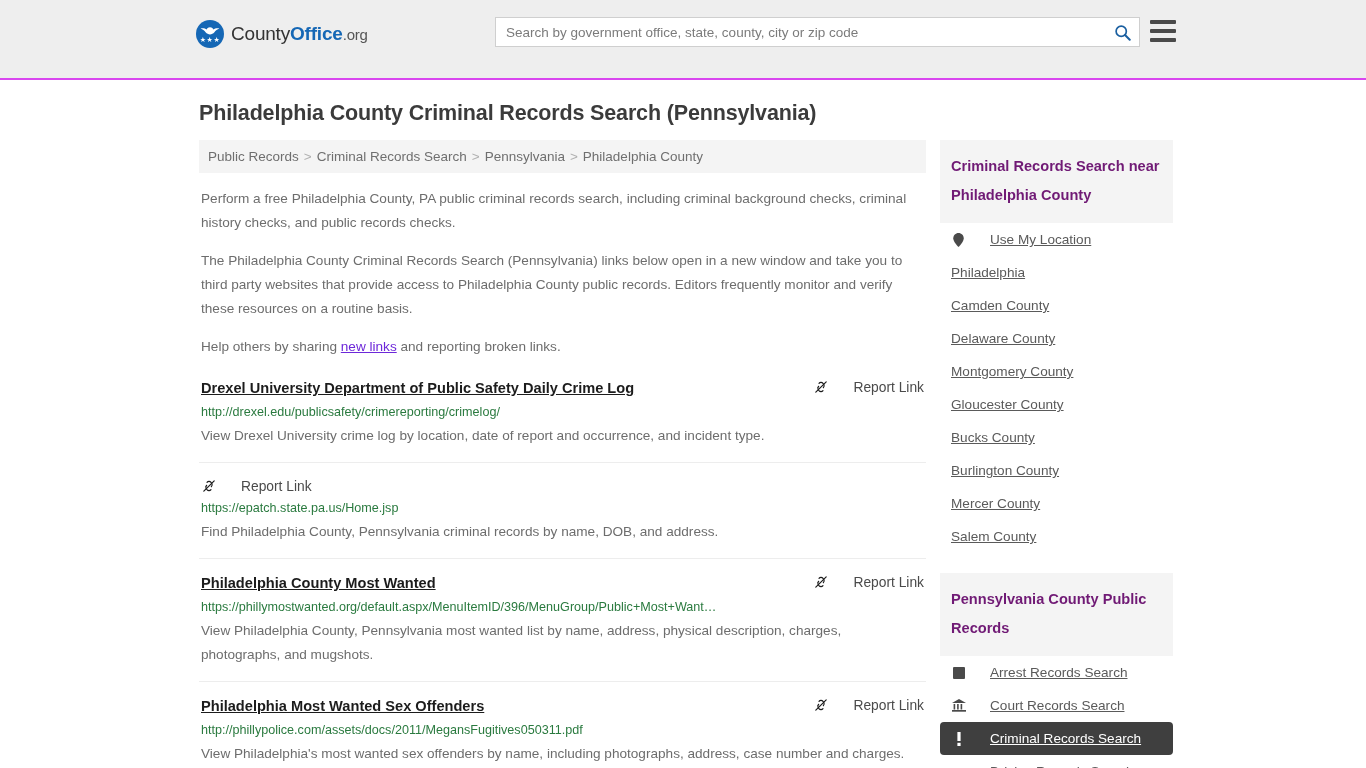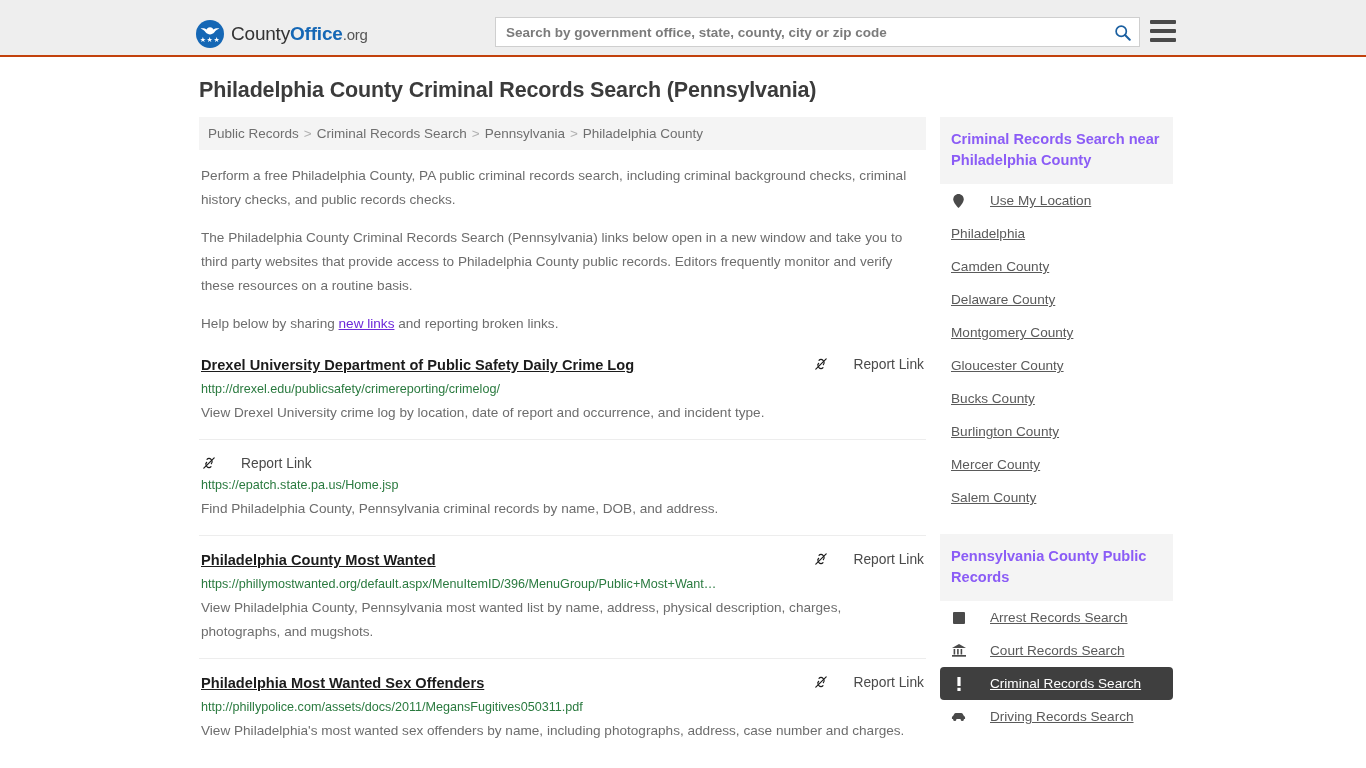--- a/index.html
+++ b/index.html
@@ -8,23 +8,23 @@
     width: 1366px; height: 768px;
     overflow: hidden;
     background: #ffffff;
     font-family: "Liberation Sans", sans-serif;
     -webkit-font-smoothing: antialiased;
   }
 
   
   .site-header {
     position: relative;
-    height: 57px;
+    height: 80px;
     background: #eeeeee;
-    border-bottom: 2px solid #c2410c;
+    border-bottom: 2px solid #d946ef;
     display: flex;
     align-items: center;
   }
   .logo-wrap {
     position: absolute;
     left: 196px;
     top: 20px;
     display: flex;
     align-items: center;
     gap: 7px;
@@ -77,21 +77,20 @@
   .search-input {
     flex: 1;
     height: 100%;
     border: none;
     outline: none;
     background: transparent;
     padding: 0 10px;
     font-family: "Liberation Sans", sans-serif;
     font-size: 13.5px;
     color: #0f766e;
-    font-weight: bold;
   }
   .search-input::placeholder { color: #7b7b7b; }
   .search-btn {
     width: 34px; height: 100%;
     border: none; background: transparent;
     cursor: pointer;
     display: flex; align-items: center; justify-content: center;
   }
   .hamburger {
     position: absolute;
@@ -216,22 +215,22 @@
     margin-top: 3px;
   }
 
   
   .side-box { margin-bottom: 0; }
   .side-header {
     background: #f4f4f4;
     padding: 12px 11px 13px 11px;
     font-size: 14.6px;
     font-weight: bold;
-    color: #8b5cf6;
-    line-height: 21px;
+    color: #701a75;
+    line-height: 29px;
   }
   .side-list { padding: 0; margin: 0; list-style: none; }
   .side-item {
     display: flex;
     align-items: center;
     gap: 24px;
     padding: 9px 11px;
     border-radius: 4px;
   }
   .side-item a {
@@ -295,21 +294,21 @@
 
     <div class="cols">
 
       <div class="main-col">
 
         <div class="breadcrumb"><a>Public Records</a><span class="sep">&gt;</span><a>Criminal Records Search</a><span class="sep">&gt;</span><a>Pennsylvania</a><span class="sep">&gt;</span><a>Philadelphia County</a></div>
 
         <div class="intro">
           <p>Perform a free Philadelphia County, PA public criminal records search, including criminal background checks, criminal history checks, and public records checks.</p>
           <p>The Philadelphia County Criminal Records Search (Pennsylvania) links below open in a new window and take you to third party websites that provide access to Philadelphia County public records. Editors frequently monitor and verify these resources on a routine basis.</p>
-          <p><span>Help below by sharing </span><a>new links</a><span> and reporting broken links.</span></p>
+          <p><span>Help others by sharing </span><a>new links</a><span> and reporting broken links.</span></p>
         </div>
 
         <div class="results">
 
           <div class="result">
             <div class="result-head">
               <a class="result-title">Drexel University Department of Public Safety Daily Crime Log</a>
               <div class="report-link">
                 <svg width="16" height="16" viewBox="0 0 20 20">
                   <path d="M7.5 5.5 a3.2 3.2 0 0 1 5 0 l1 1.4 a3.2 3.2 0 0 1 -0.6 4" fill="none" stroke="#1c1c1c" stroke-width="1.5" stroke-linecap="round"></path>

